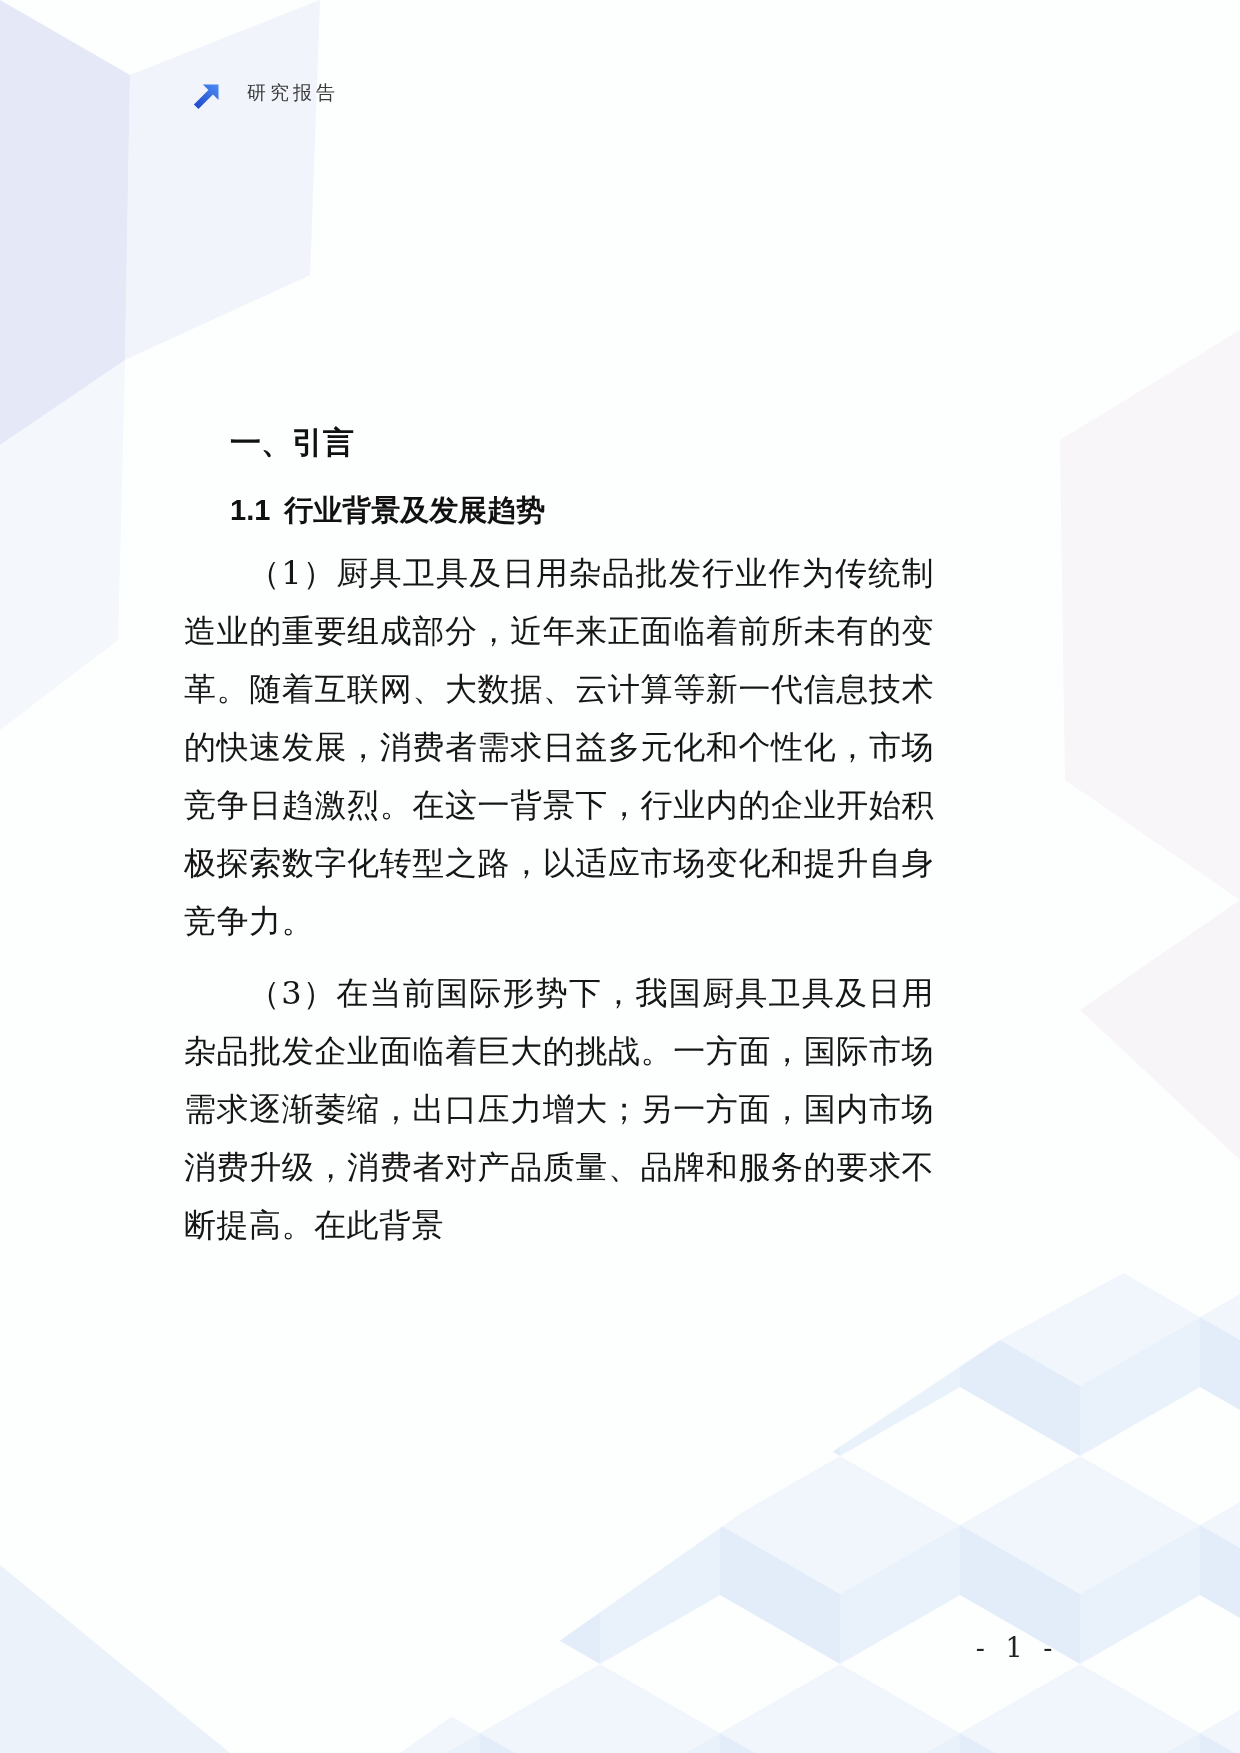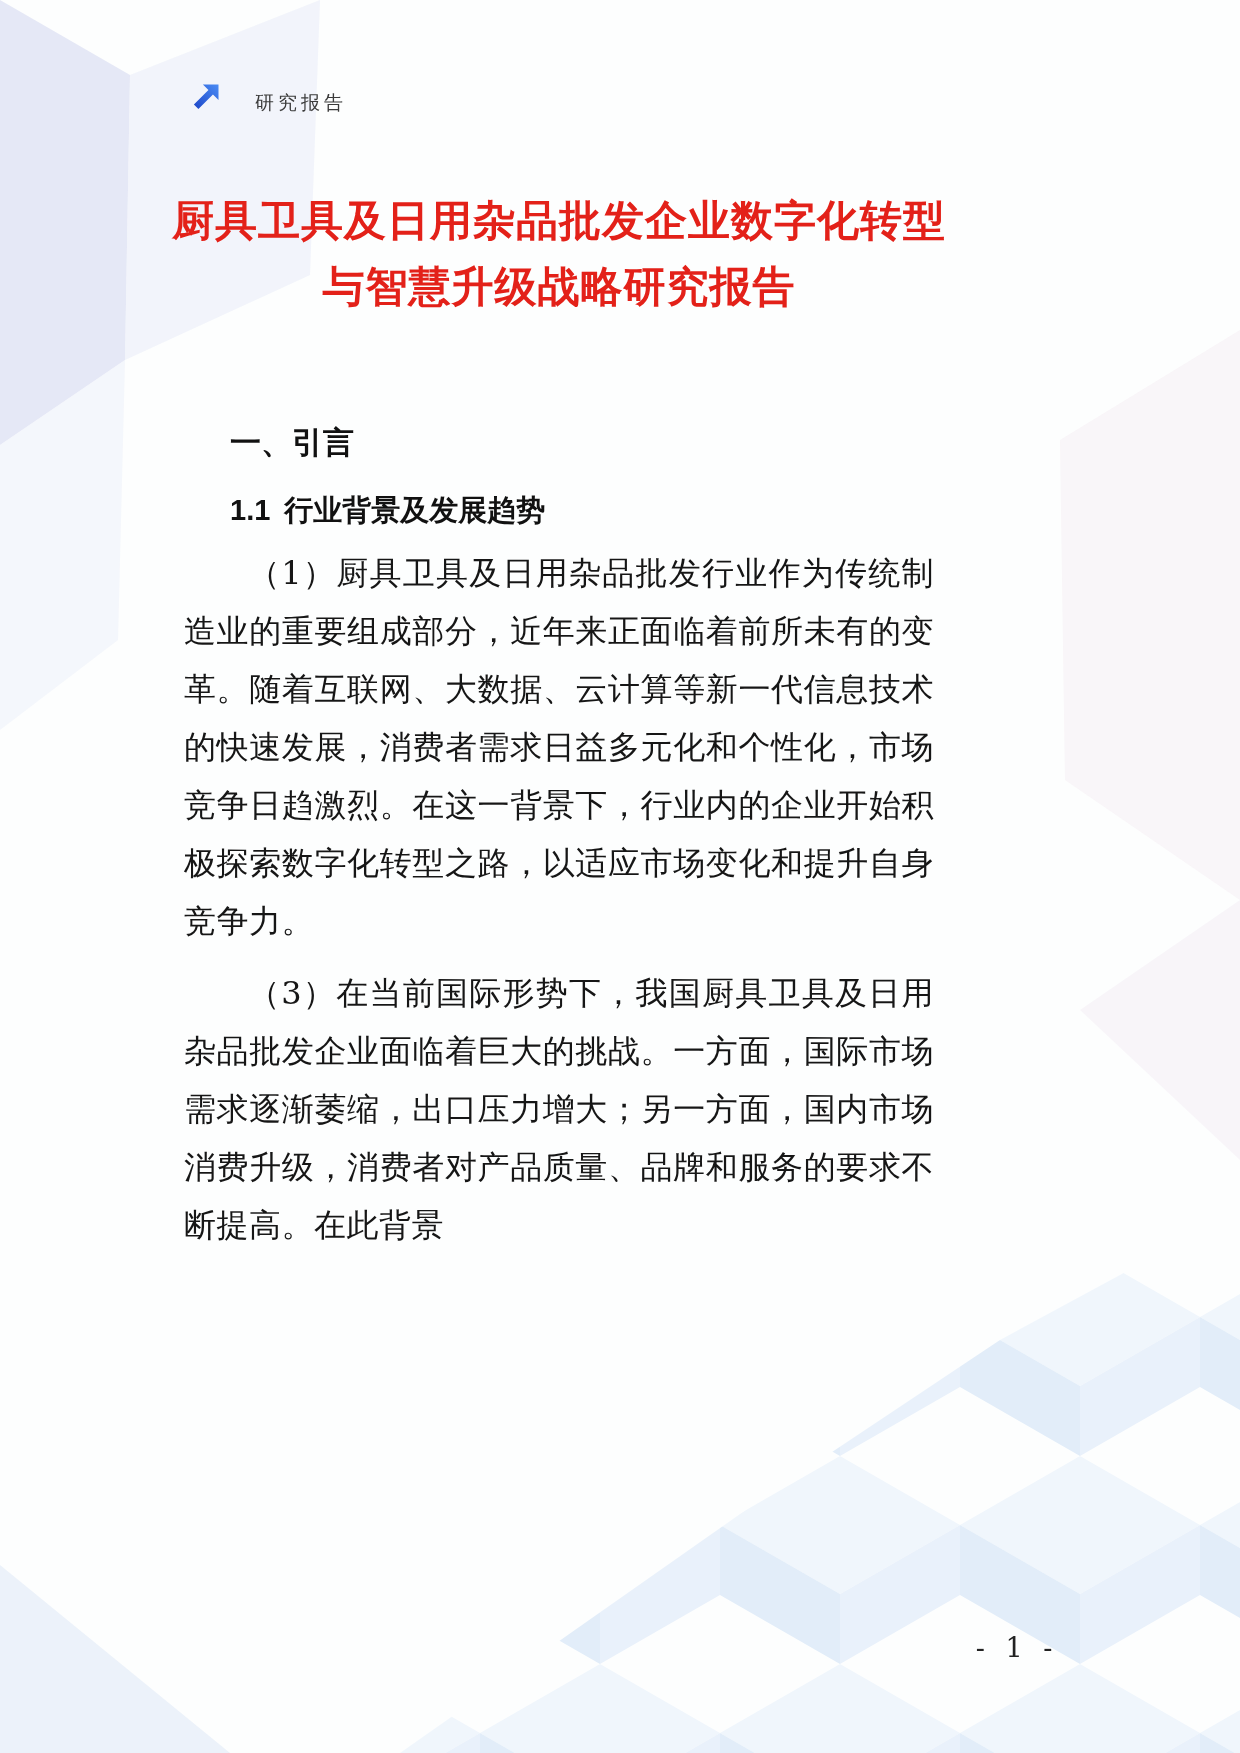--- a/index.html
+++ b/index.html
@@ -18,22 +18,22 @@
     inset:0;
     width:1240px;
     height:1753px;
     pointer-events:none;
   }
   .logo {
     position:absolute;
     top:80px;
     left:187px;
     display:flex;
-    align-items:flex-end;
-    gap:32px;
+    align-items:flex-start;
+    gap:24px;
   }
   .logo-icon { width:36px; height:36px; display:block; }
   .logo-text {
     font-size:19px;
     color:#3b3b3b;
     letter-spacing:4px;
     font-family:"DejaVu Serif", serif;
   }
   .doc-title {
     position:absolute;
@@ -131,24 +131,20 @@
         <linearGradient id="arrowgrad" x1="0%" y1="100%" x2="100%" y2="0%">
           <stop offset="0%" stop-color="#1d46c8"></stop>
           <stop offset="100%" stop-color="#4b8bf4"></stop>
         </linearGradient>
       </defs>
       <path fill="url(#arrowgrad)" d="M10.6 3 L21 3 L21 13.4 L17.3 9.7 L7.6 19.4 L4.6 16.4 L14.3 6.7 Z"></path>
     </svg>
     <span class="logo-text">研究报告</span>
   </div>
 
-  <div class="doc-title">
-    <div>厨具卫具及日用杂品批发企业数字化转型</div>
-    <div>与智慧升级战略研究报告</div>
-  </div>
 
   <div class="content">
     <h1 class="section-heading">一、引言</h1>
     <h2 class="subsection-heading">
       <span class="sub-num">1.1</span><span>行业背景及发展趋势</span>
     </h2>
     <div class="body-text">
       <p>（1）厨具卫具及日用杂品批发行业作为传统制造业的重要组成部分，近年来正面临着前所未有的变革。随着互联网、大数据、云计算等新一代信息技术的快速发展，消费者需求日益多元化和个性化，市场竞争日趋激烈。在这一背景下，行业内的企业开始积极探索数字化转型之路，以适应市场变化和提升自身竞争力。</p>
       <p>（3）在当前国际形势下，我国厨具卫具及日用杂品批发企业面临着巨大的挑战。一方面，国际市场需求逐渐萎缩，出口压力增大；另一方面，国内市场消费升级，消费者对产品质量、品牌和服务的要求不断提高。在此背景</p>
     </div>

